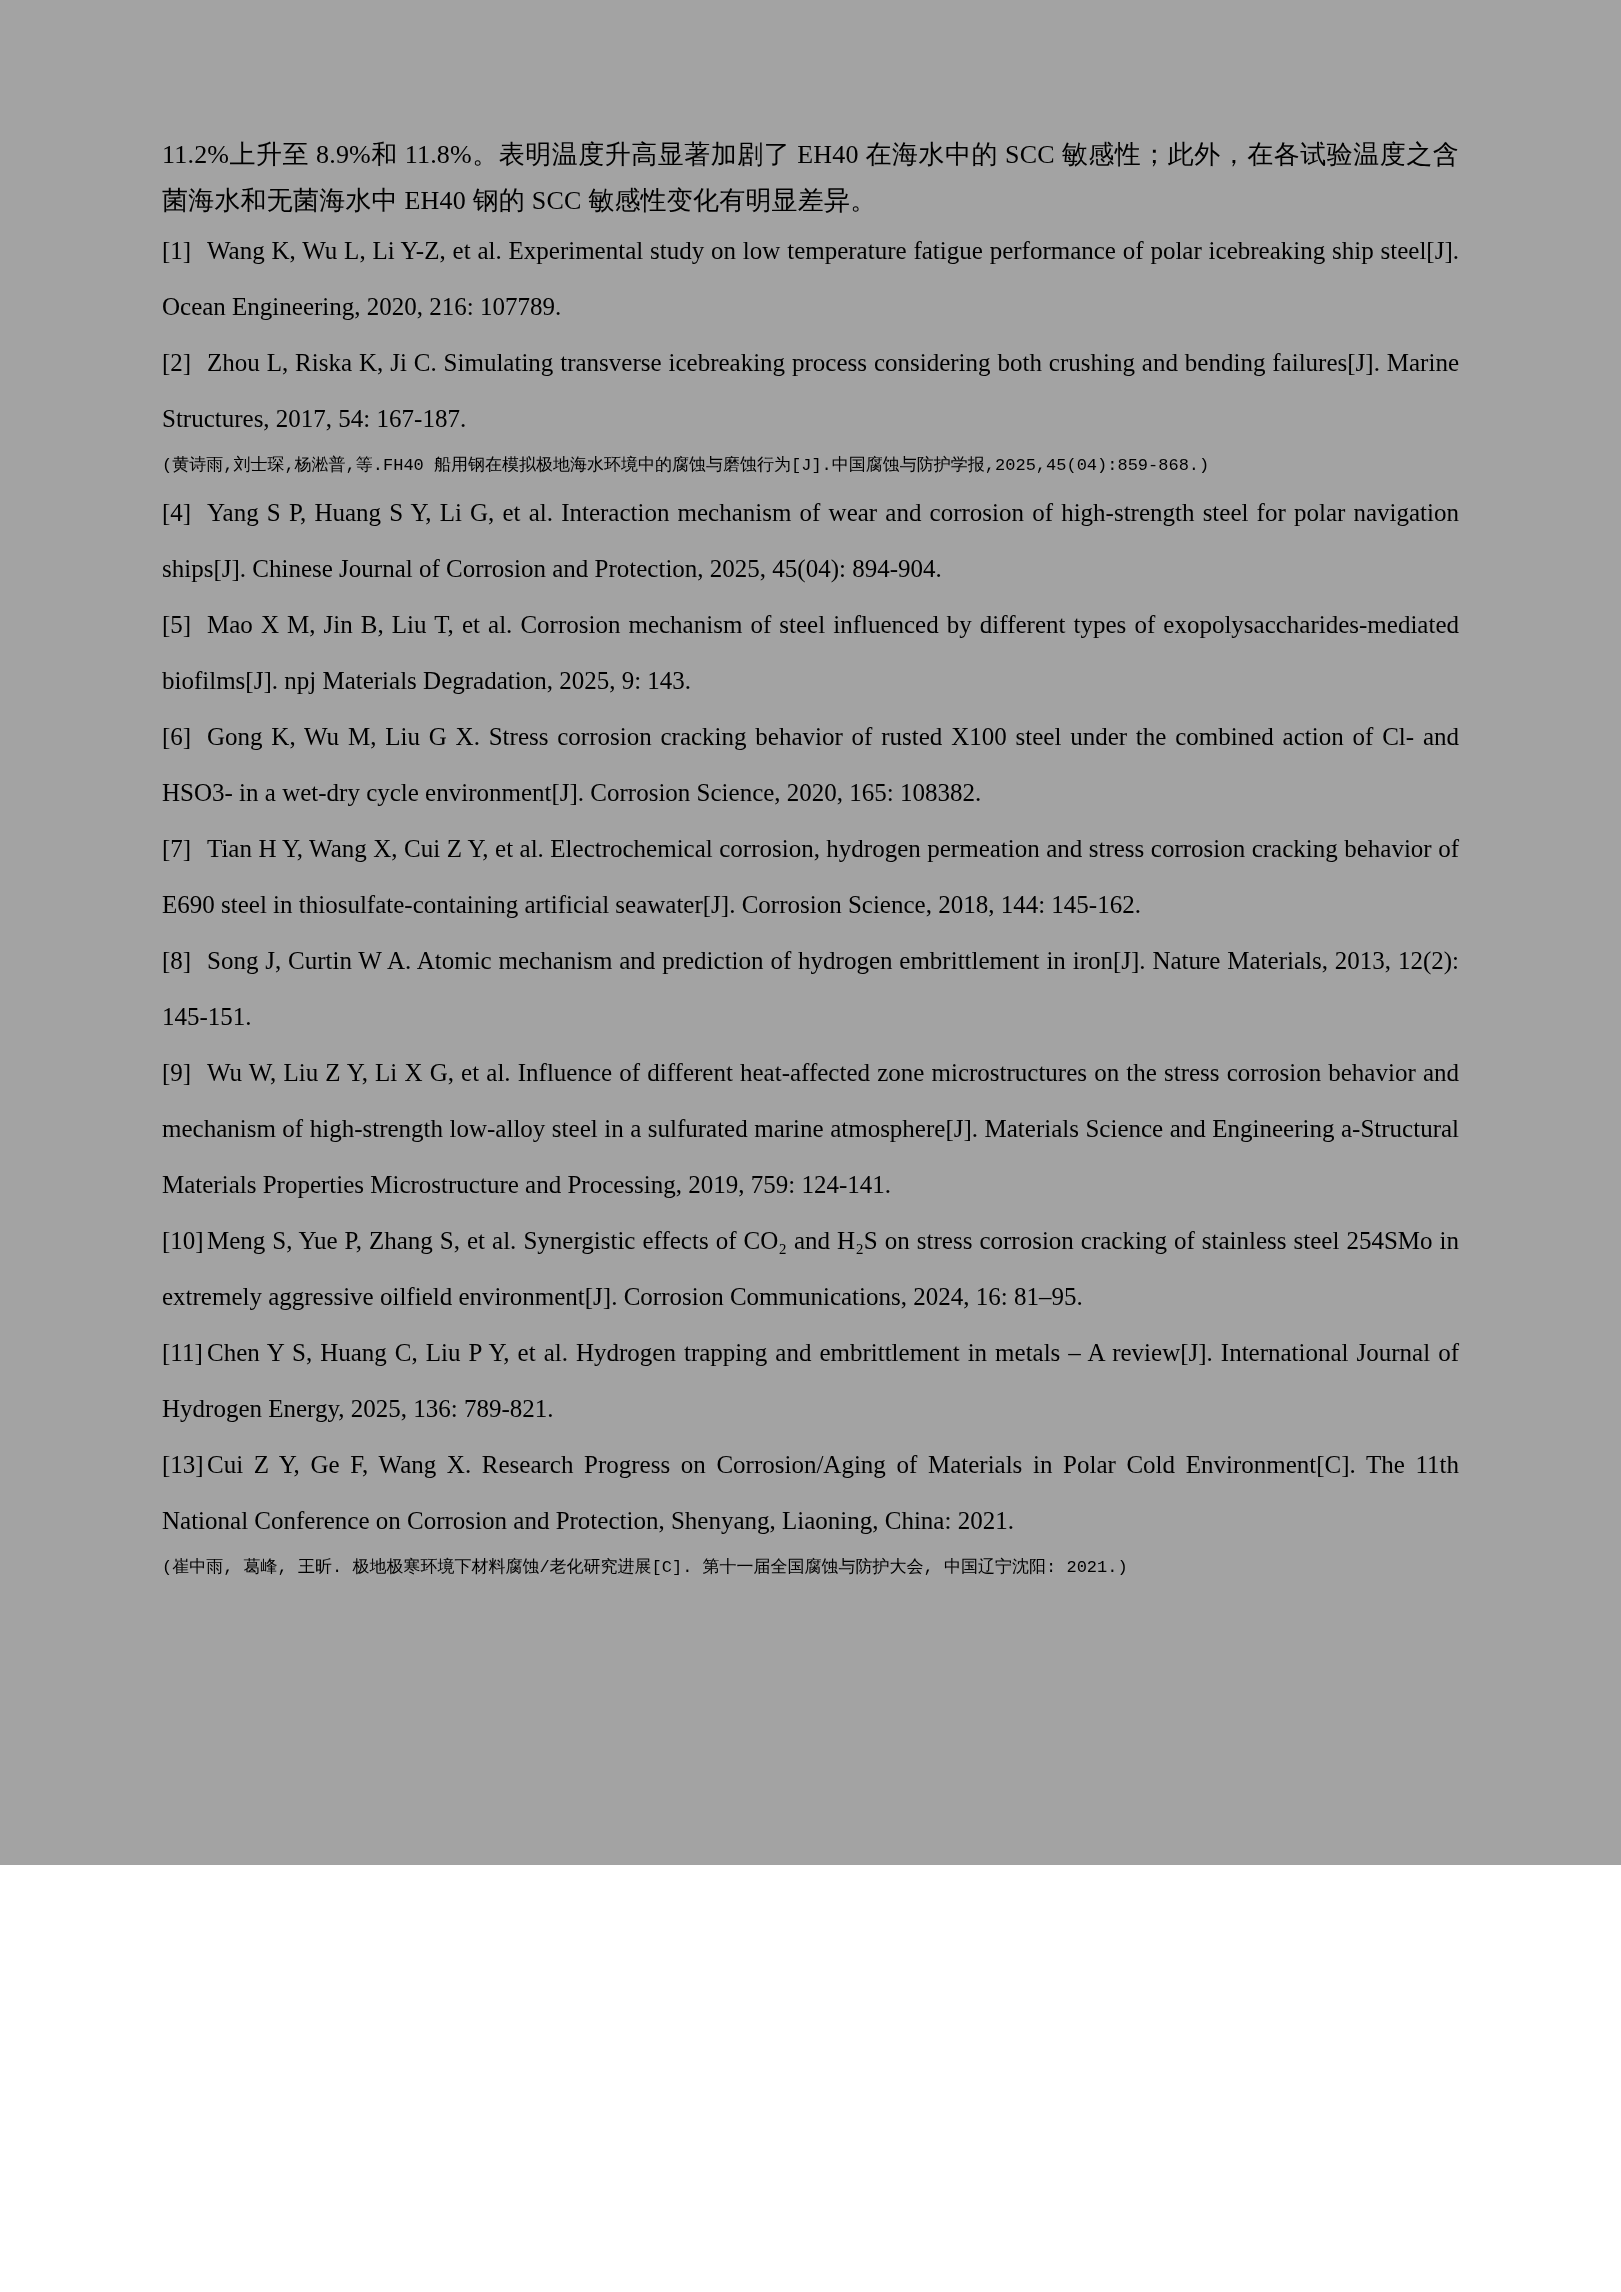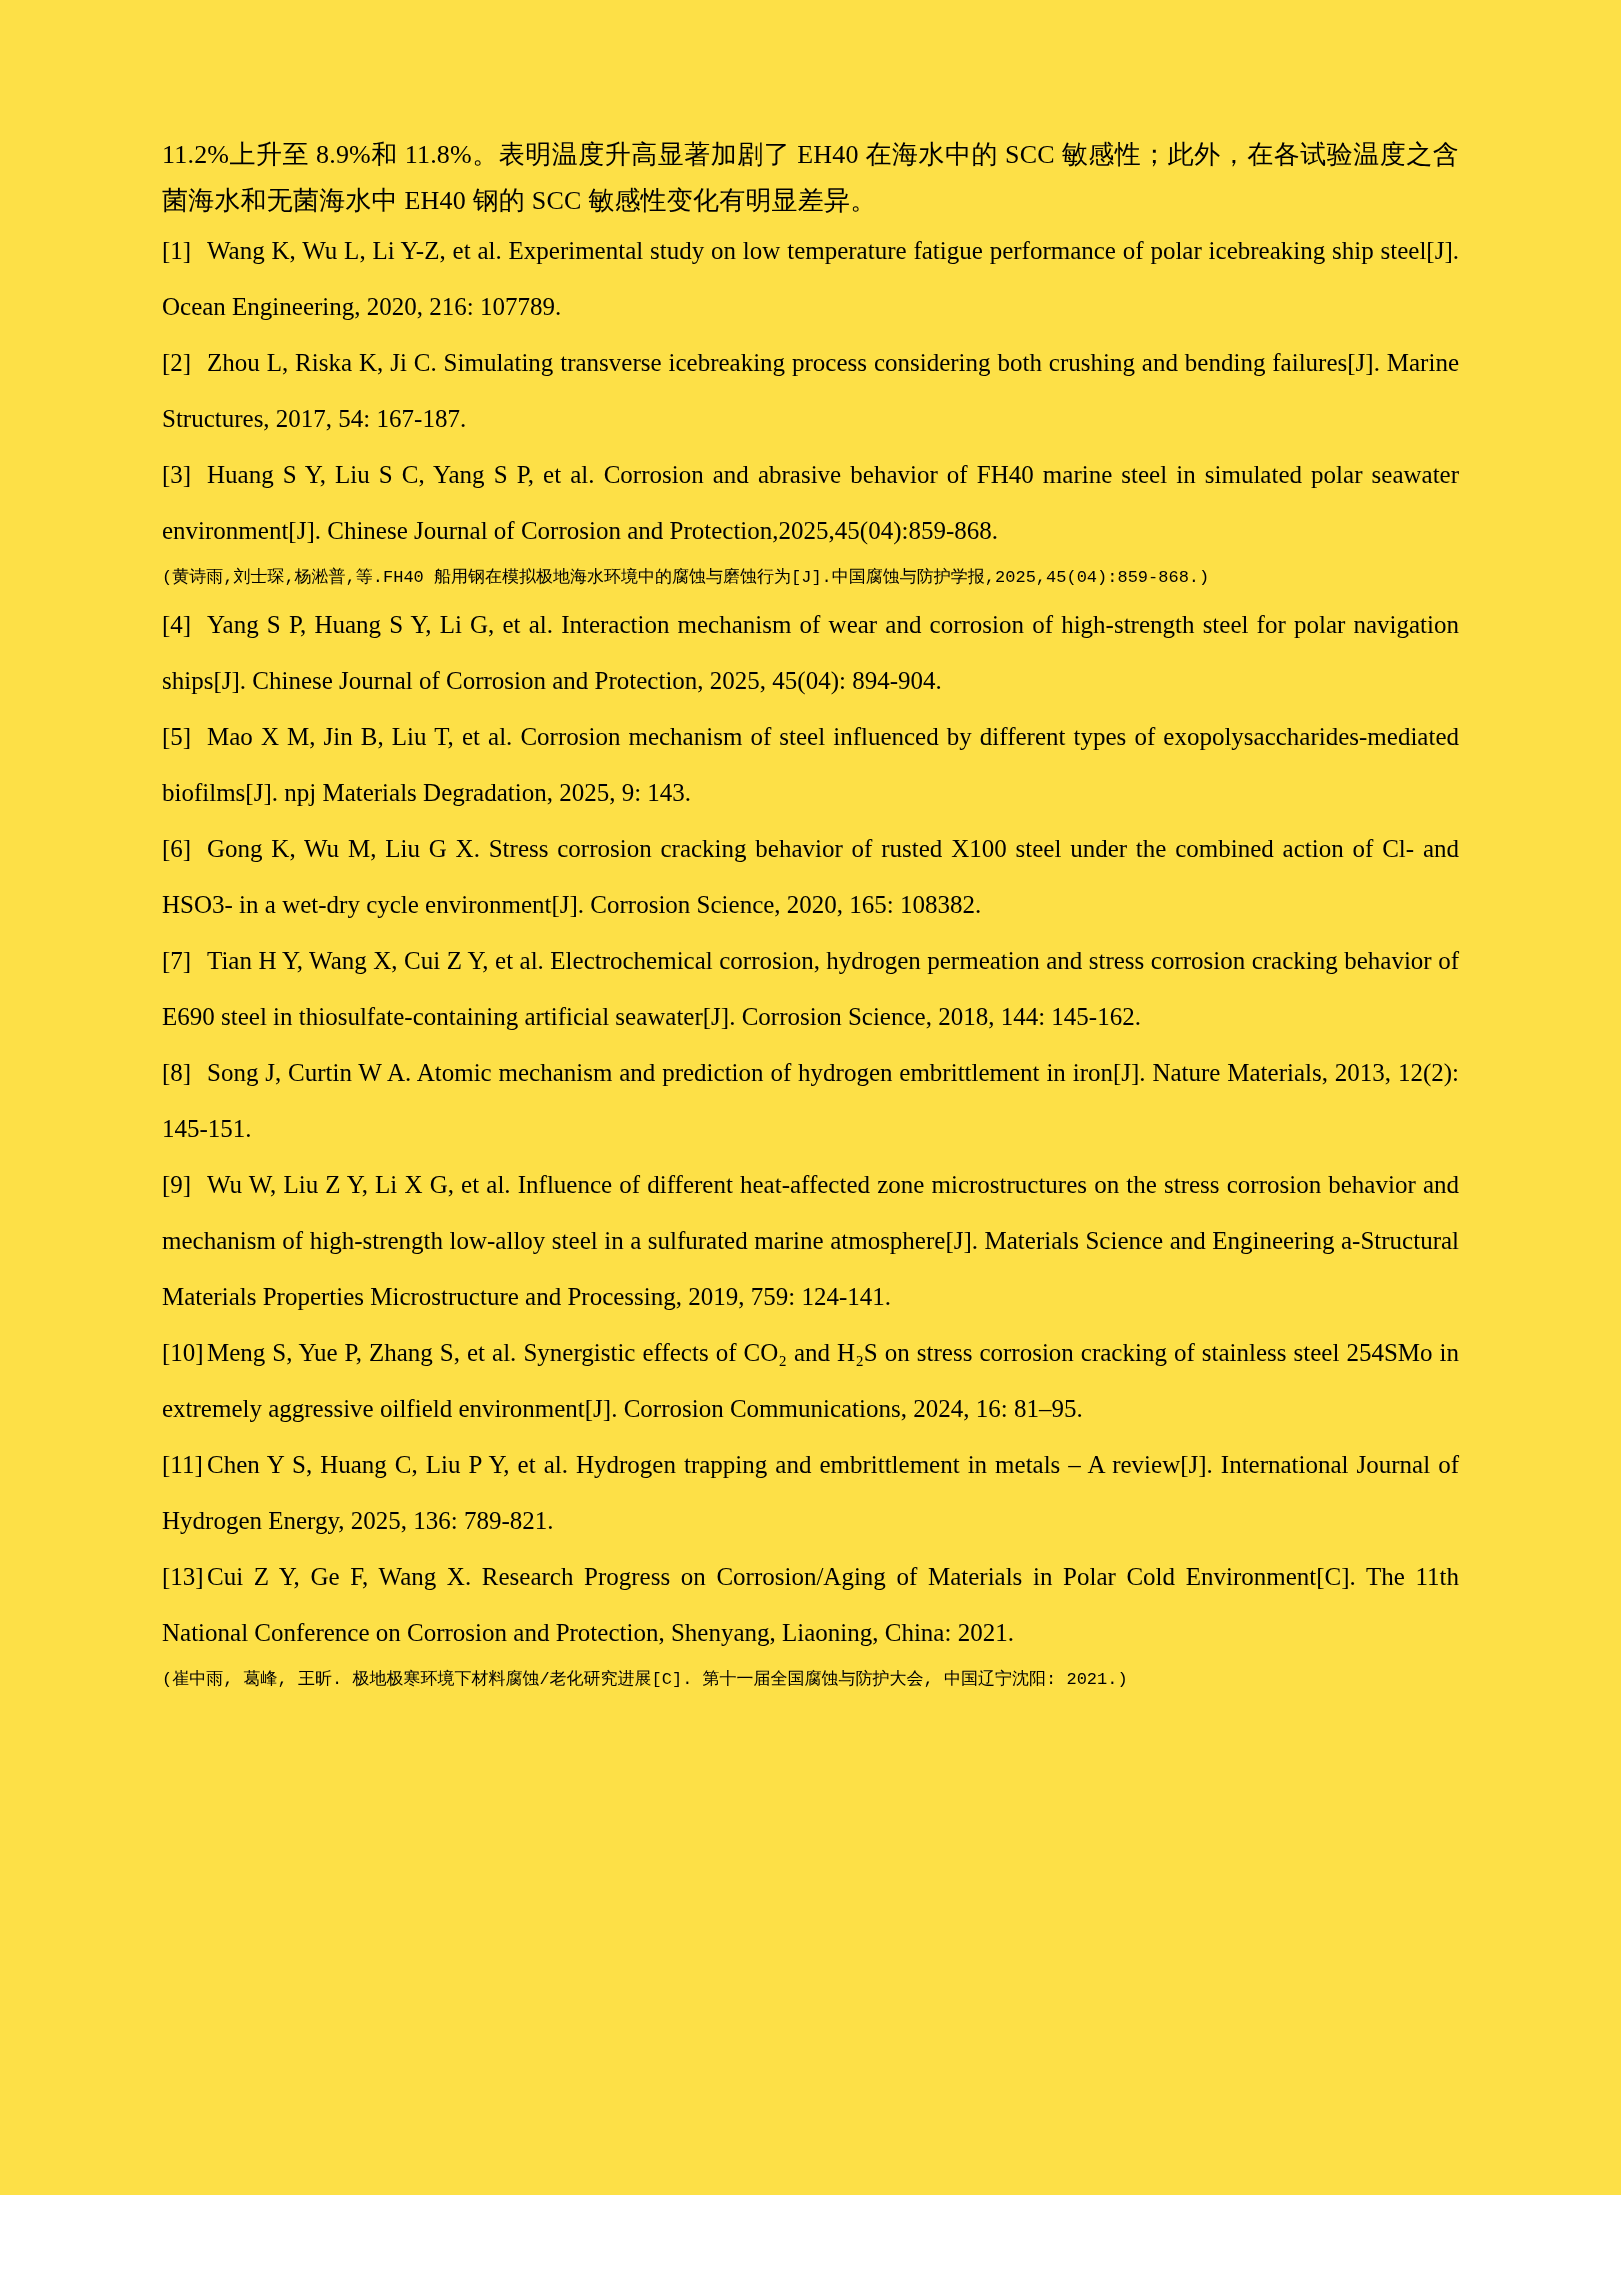--- a/index.html
+++ b/index.html
@@ -7,23 +7,23 @@
     padding: 0;
     background: #ffffff;
   }
   body {
     font-family: "Liberation Serif", serif;
     color: #000000;
   }
   .page {
     position: relative;
     width: 1621px;
-    height: 2195px;
+    height: 1865px;
     margin: 0 auto;
-    background: #fde047;
+    background: #a3a3a3;
     box-sizing: border-box;
     padding: 132px 162px 0 162px;
   }
   .intro-para {
     font-size: 26px;
     line-height: 1.75;
     text-align: justify;
     text-justify: inter-ideograph;
     margin: 0 0 0 0;
     letter-spacing: 0.2px;
@@ -66,21 +66,20 @@
 
   <p class="intro-para">11.2%上升至 8.9%和 11.8%。表明温度升高显著加剧了 EH40 在海水中的 SCC 敏感性；此外，在各试验温度之含菌海水和无菌海水中 EH40 钢的 SCC 敏感性变化有明显差异。</p>
 
 
   <div class="ref-list">
 
     <p class="ref-item"><span class="num">[1]</span><span class="body">Wang K, Wu L, Li Y-Z, et al. Experimental study on low temperature fatigue performance of polar icebreaking ship steel[J]. Ocean Engineering, 2020, 216: 107789.</span></p>
 
     <p class="ref-item"><span class="num">[2]</span><span class="body">Zhou L, Riska K, Ji C. Simulating transverse icebreaking process considering both crushing and bending failures[J]. Marine Structures, 2017, 54: 167-187.</span></p>
 
-    <p class="ref-item"><span class="num">[3]</span><span class="body">Huang S Y, Liu S C, Yang S P, et al. Corrosion and abrasive behavior of FH40 marine steel in simulated polar seawater environment[J]. Chinese Journal of Corrosion and Protection,2025,45(04):859-868.</span></p>
 
     <p class="ref-item cn"><span class="body">(黄诗雨,刘士琛,杨淞普,等.FH40 船用钢在模拟极地海水环境中的腐蚀与磨蚀行为[J].中国腐蚀与防护学报,2025,45(04):859-868.)</span></p>
 
     <p class="ref-item"><span class="num">[4]</span><span class="body">Yang S P, Huang S Y, Li G, et al. Interaction mechanism of wear and corrosion of high-strength steel for polar navigation ships[J]. Chinese Journal of Corrosion and Protection, 2025, 45(04): 894-904.</span></p>
 
 
     <p class="ref-item"><span class="num">[5]</span><span class="body">Mao X M, Jin B, Liu T, et al. Corrosion mechanism of steel influenced by different types of exopolysaccharides-mediated biofilms[J]. npj Materials Degradation, 2025, 9: 143.</span></p>
 
     <p class="ref-item"><span class="num">[6]</span><span class="body">Gong K, Wu M, Liu G X. Stress corrosion cracking behavior of rusted X100 steel under the combined action of Cl- and HSO3- in a wet-dry cycle environment[J]. Corrosion Science, 2020, 165: 108382.</span></p>
 

